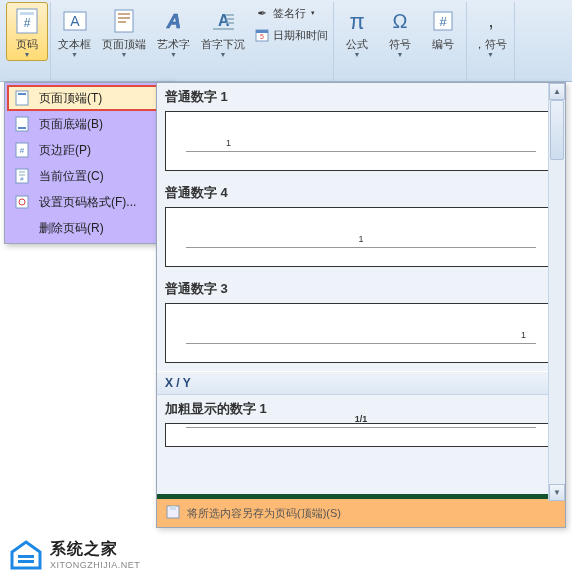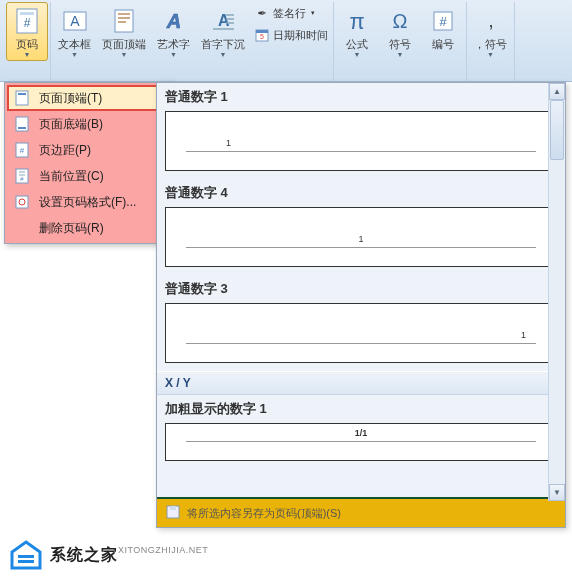--- a/index.html
+++ b/index.html
@@ -10,46 +10,46 @@
 .rib-row { display: flex; align-items: flex-start; gap: 1px; }
 .rib-btn-lg { display: flex; flex-direction: column; align-items: center; justify-content: flex-start; padding: 2px 4px; cursor: pointer; border: 1px solid transparent; border-radius: 3px; min-width: 40px; }
 .rib-btn-lg.active { background: linear-gradient(#fff0c8, #ffdb73); border: 1px solid #c2a13a; }
 .rib-btn-lg .ico { width: 32px; height: 32px; display: flex; align-items: center; justify-content: center; }
 .rib-btn-lg .lbl { font-size: 11px; color: #3b3b3b; margin-top: 1px; line-height: 12px; }
 .rib-btn-lg .arrow { font-size: 7px; color: #567; margin-top: 1px; }
 .rib-btn-sm { display: flex; align-items: center; gap: 3px; padding: 1px 3px; font-size: 11px; color: #3b3b3b; cursor: pointer; height: 22px; }
 .rib-btn-sm .ico-s { width: 16px; height: 16px; display: flex; align-items: center; justify-content: center; }
 .rib-col { display: flex; flex-direction: column; }
 
-.dropdown { position: absolute; top: 82px; left: 4px; background: #fca5a5; border: 1px solid #9aa7b8; box-shadow: 2px 2px 6px rgba(0,0,0,0.25); width: 169px; padding: 2px; }
+.dropdown { position: absolute; top: 82px; left: 4px; background: #c4b5fd; border: 1px solid #9aa7b8; box-shadow: 2px 2px 6px rgba(0,0,0,0.25); width: 169px; padding: 2px; }
 .dd-item { display: flex; align-items: center; gap: 8px; padding: 4px 6px; font-size: 12px; color: #222; cursor: pointer; position: relative; }
 .dd-item .dd-ico { width: 18px; height: 18px; display: flex; align-items: center; justify-content: center; }
 .dd-item .dd-arr { position: absolute; right: 5px; font-size: 9px; color: #555; }
 .dd-item.highlight { border: 2px solid #e04a3f; padding: 2px 4px; background: #fff0c8; }
 
 .gallery { position: absolute; top: 82px; left: 156px; right: 6px; bottom: 54px; background: #eef3f9; border: 1px solid #9aa7b8; box-shadow: 2px 2px 6px rgba(0,0,0,0.2); overflow: hidden; display: flex; flex-direction: column; }
 .gal-scroll { overflow-y: auto; flex: 1; }
 .gal-cat { background: linear-gradient(#eef3f9, #dde8f4); color: #2a4a7a; font-weight: bold; font-size: 12px; padding: 4px 8px; border-bottom: 1px solid #c5d4e6; border-top: 1px solid #fff; }
 .gal-item-lbl { font-size: 13px; font-weight: bold; color: #333; padding: 5px 8px 3px; }
 .gal-preview { margin: 2px 8px 8px; background: #fff; border: 1px solid #333; height: 60px; position: relative; display: flex; align-items: center; justify-content: center; font-size: 9px; color: #333; }
 .gal-preview.left { justify-content: flex-start; padding-left: 60px; }
 .gal-preview.right { justify-content: flex-end; padding-right: 30px; }
 .gal-preview .line { position: absolute; bottom: 18px; left: 20px; right: 20px; height: 1px; background: #999; }
 .gal-preview .pgnum { position: absolute; bottom: 22px; font-size: 9px; }
 .gal-preview.left .pgnum { left: 60px; }
 .gal-preview.center .pgnum { left: 50%; transform: translateX(-50%); }
 .gal-preview.right .pgnum { right: 30px; }
-.gal-footer { border-top: 2px solid #14532d; padding: 5px 8px; font-size: 11px; color: #555; display: flex; align-items: center; gap: 6px; cursor: pointer; background: #eab308; }
+.gal-footer { border-top: 5px solid #14532d; padding: 5px 8px; font-size: 11px; color: #555; display: flex; align-items: center; gap: 6px; cursor: pointer; background: #fdba74; }
 .scrollbar { position: absolute; right: 0; top: 0; bottom: 26px; width: 17px; background: #e8eef6; border-left: 1px solid #c5d4e6; }
 .sb-btn { height: 17px; background: linear-gradient(#f1f5fb, #d7e2f0); border: 1px solid #b0c3db; display: flex; align-items: center; justify-content: center; font-size: 8px; color: #567; }
 .sb-thumb { position: absolute; top: 17px; left: 1px; right: 1px; height: 60px; background: linear-gradient(#eaf0f8, #cdddee); border: 1px solid #b0c3db; border-radius: 2px; }
 
 .watermark { position: absolute; left: 8px; bottom: 12px; display: flex; align-items: center; gap: 6px; }
 .wm-logo { width: 36px; height: 30px; }
-.wm-txt { display: flex; flex-direction: row; }
+.wm-txt { display: flex; flex-direction: column; }
 .wm-txt .cn { font-size: 16px; font-weight: bold; color: #222; letter-spacing: 1px; }
 .wm-txt .en { font-size: 9px; color: #888; letter-spacing: 0.5px; }
 </style>
 </head>
 <body>
 
 <div class="ribbon">
   <div class="rib-group">
     <div class="rib-btn-lg active">
       <span class="ico">
@@ -242,21 +242,21 @@
       <span class="pgnum">1</span>
       <div class="line"></div>
     </div>
     <div class="gal-item-lbl">普通数字 3</div>
     <div class="gal-preview right">
       <span class="pgnum">1</span>
       <div class="line"></div>
     </div>
     <div class="gal-cat">X / Y</div>
     <div class="gal-item-lbl">加粗显示的数字 1</div>
-    <div class="gal-preview center" style="height:38px">
+    <div class="gal-preview center" style="height:24px">
       <span class="pgnum" style="font-weight:bold">1/1</span>
       <div class="line"></div>
     </div>
   </div>
   <div class="gal-footer">
     <span class="ico-s"><svg width="16" height="16">
           <rect x="2" y="2" width="12" height="12" fill="#eef" stroke="#89a"></rect>
           <rect x="5" y="2" width="6" height="4" fill="#cde"></rect>
         </svg></span>
     <span>将所选内容另存为页码(顶端)(S)</span>

